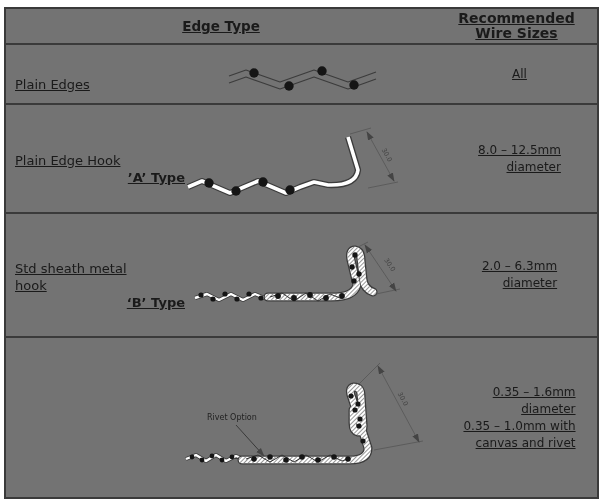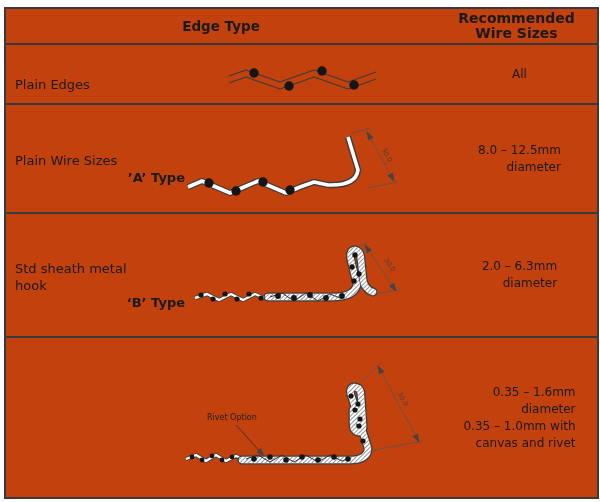--- a/index.html
+++ b/index.html
@@ -1,18 +1,18 @@
 <!DOCTYPE html>
 <html><head>
 <meta charset="utf-8">
 <style>
   html,body{margin:0;padding:0;background:#ffffff;}
   body{width:600px;height:502px;position:relative;overflow:hidden;
        font-family:"DejaVu Sans","Liberation Sans",sans-serif;color:#1a1a1a;}
-  .tbl{position:absolute;left:4px;top:7px;width:591px;border:2px solid #3a3a3a;background:#c2410c;}
+  .tbl{position:absolute;left:4px;top:7px;width:591px;border:2px solid #3a3a3a;background:#737373;text-decoration:underline;}
   .hdr{display:flex;height:34px;align-items:center;}
   .hdr .h1{width:430px;text-align:center;font-weight:bold;font-size:13.5px;}
   .hdr .h2{flex:1;text-align:center;font-weight:bold;font-size:14px;line-height:15px;white-space:pre-line;}
   .row{position:relative;border-top:2px solid #3a3a3a;display:flex;}
   .r1{height:58px;} .r2{height:107px;} .r3{height:122px;} .r4{height:159px;}
   .cell-name{width:170px;padding-left:9px;display:flex;flex-direction:column;justify-content:center;
              font-size:13px;line-height:17px;position:relative;z-index:2;}
   .cell-name .nm{white-space:pre-line;margin-top:20px;}
   .cell-name .tp{font-weight:bold;text-align:right;}
   .cell-name .tp:empty{display:none;}
@@ -77,21 +77,21 @@
           <circle cx="288" cy="190" r="4.7"></circle>
       </g>
       <g stroke="#555" stroke-width="0.8" fill="none">
         <path d="M348,134 L369,128"></path>
         <path d="M366,188 L396,182"></path>
         <path d="M365,132 L392,181" marker-start="url(#arr)" marker-end="url(#arr)"></path>
       </g>
       <text class="dimtxt" x="383" y="156" text-anchor="middle" transform="rotate(61 383 156)">30.0</text>
     </svg>
     <div class="cell-name">
-      <div class="nm">Plain Wire Sizes</div>
+      <div class="nm">Plain Edge Hook</div>
       <div class="tp">’A’ Type</div>
     </div>
     <div class="cell-val">8.0 – 12.5mm
 diameter</div>
   </div>
 
   <div class="row r3">
     <svg class="draw" viewBox="4 214 591 122">
       <g fill="none" stroke-linejoin="round">
         <path d="M193,298 L205,294 L217,300 L229,294 L241,300 L253,294 L265,299 L272,297" stroke="#3c3c3c" stroke-width="4"></path>

